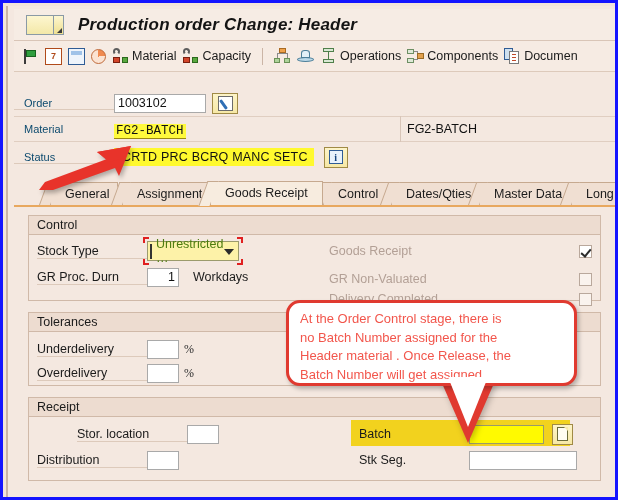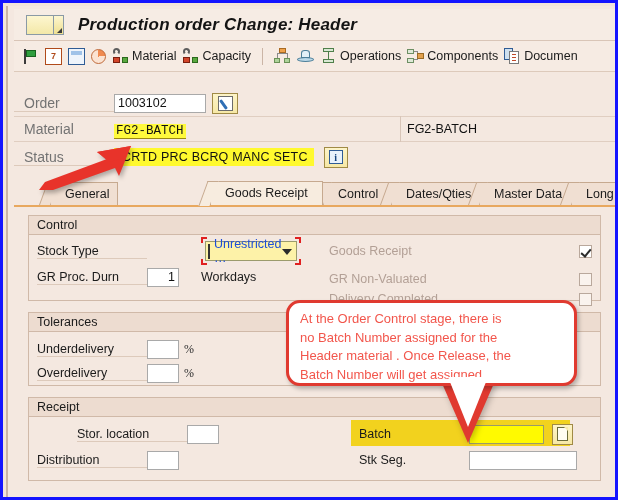--- a/index.html
+++ b/index.html
@@ -106,21 +106,21 @@
   .ico-docs .d1{ position:absolute; left:0; top:0; width:9px;height:12px;background:#cfe0ef;border:1px solid #2f5c95;}
   .ico-docs .d2{ position:absolute; left:5px; top:3px; width:10px;height:13px;background:#ffffff;border:1px solid #7a7a7a;}
   .ico-docs .d2:after{content:"";position:absolute;left:2px;top:2px;right:2px;height:1px;background:#c04a2a;box-shadow:0 3px 0 #c04a2a, 0 6px 0 #c04a2a;}
 
   
   .hdr-area { position: absolute; left: 6px; top: 66px; right: 0; height: 101px; background: #f4e8e0; }
   .hdr-row { position: absolute; left: 0; right: 0; height: 26px; display: flex; align-items: center; }
   .hdr-row.r1 { top: 18px; }
   .hdr-row.r2 { top: 44px; border-top: 1px solid #e0cec1; border-bottom: 1px solid #e0cec1; }
   .hdr-row.r3 { top: 72px; }
-  .hdr-label { width: 100px; padding-left: 10px; font-size: 14px; color: #737373; }
+  .hdr-label { width: 100px; padding-left: 10px; font-size: 11px; color: #0c4a6e; }
   .inp {
     background: #ffffff;
     border: 1px solid #a9a9a9;
     height: 19px; font-size: 12.5px;
     color: #111; padding: 0 3px;
     font-family: "Liberation Sans", sans-serif;
   }
   .inp-order { width: 92px; }
   .btn-sq {
     width: 26px; height: 21px; margin-left: 6px;
@@ -195,21 +195,21 @@
   .f-row { position: absolute; height: 20px; display:flex; align-items:center; }
   .f-lab { font-size: 12.5px; color:#1b1b1b; }
   .f-lab.dim { color:#b3a096; }
   .underlabel { border-bottom:1px solid #ddcabb; }
 
   .dd {
     position: relative; width: 92px; height: 20px;
     background: #fdf2a8;
     border: 1px solid #9b9b6c;
     display:flex; align-items:center;
-    font-size:12.5px; color:#1d4ed8; padding-left:4px;
+    font-size:12.5px; color:#4d7c0f; padding-left:4px;
   }
   .dd .caret {
     position:absolute; right:4px; top:7px;
     width:0;height:0;border-left:5px solid transparent;border-right:5px solid transparent;border-top:6px solid #2b2b2b;
   }
   .dd .cursor { position:absolute; left:2px; top:2px; width:2px; height:15px; background:#333; }
   .focus-brackets { position:absolute; left:-4px; top:-4px; width:100px; height:28px; pointer-events:none; }
   .focus-brackets i { position:absolute; width:6px; height:6px; }
   .focus-brackets i:nth-child(1){ left:0; top:0; border-left:2px solid #e02020; border-top:2px solid #e02020;}
   .focus-brackets i:nth-child(2){ right:0; top:0; border-right:2px solid #e02020; border-top:2px solid #e02020;}
@@ -379,55 +379,56 @@
         <div class="hdr-label underlabel">Status</div>
         <span class="status-hl">CRTD PRC  BCRQ MANC SETC</span>
         <div class="btn-info">
           <span class="info-i">i</span>
         </div>
       </div>
     </div>
 
     <div class="tabs">
       <div class="tab" style="left:36px;  width:68px;">General</div>
+      <div class="tab" style="left:108px; width:96px;">Assignment</div>
       <div class="tab active" style="left:196px; width:113px;">Goods Receipt</div>
       <div class="tab" style="left:309px; width:72px;">Control</div>
       <div class="tab" style="left:377px; width:92px;">Dates/Qties</div>
       <div class="tab" style="left:465px; width:96px;">Master Data</div>
       <div class="tab" style="left:557px; width:62px;">Long Te</div>
       <div class="tabstrip-base"></div>
     </div>
 
     <div class="panel">
 
       <div class="grp" style="top:8px; height:86px;">
         <div class="grp-title">Control</div>
         <div class="grp-body">
 
-          <div class="f-row" style="left:8px; top:6px; width:260px;justify-content:space-between;">
+          <div class="f-row" style="left:8px; top:6px; width:260px;">
             <span class="f-lab underlabel" style="width:110px;">Stock Type</span>
             <span style="position:relative;display:inline-block;">
               <span class="focus-brackets">
                   <i></i>
                   <i></i>
                   <i></i>
                   <i></i>
                 </span>
               <span class="dd">
                 <i class="cursor"></i>
                 <span style="padding-left:4px;">Unrestricted …</span>
                 <i class="caret"></i>
               </span>
             </span>
           </div>
 
           <div class="f-row" style="left:8px; top:32px; width:300px;">
             <span class="f-lab underlabel" style="width:110px;">GR Proc. Durn</span>
             <input class="inp" style="width: 32px; text-align: right;" readonly="" value="1">
-            <span class="f-lab" style="margin-left:22px;">Workdays</span>
+            <span class="f-lab" style="margin-left:14px;">Workdays</span>
           </div>
 
           <div class="f-row" style="left:300px; top:6px; right:8px;">
             <span class="f-lab dim" style="flex:1;">Goods Receipt</span>
             <span class="chk checked"></span>
           </div>
 
           <div class="f-row" style="left:300px; top:34px; right:8px;">
             <span class="f-lab dim" style="flex:1;">GR Non-Valuated</span>
             <span class="chk dimbox"></span>

